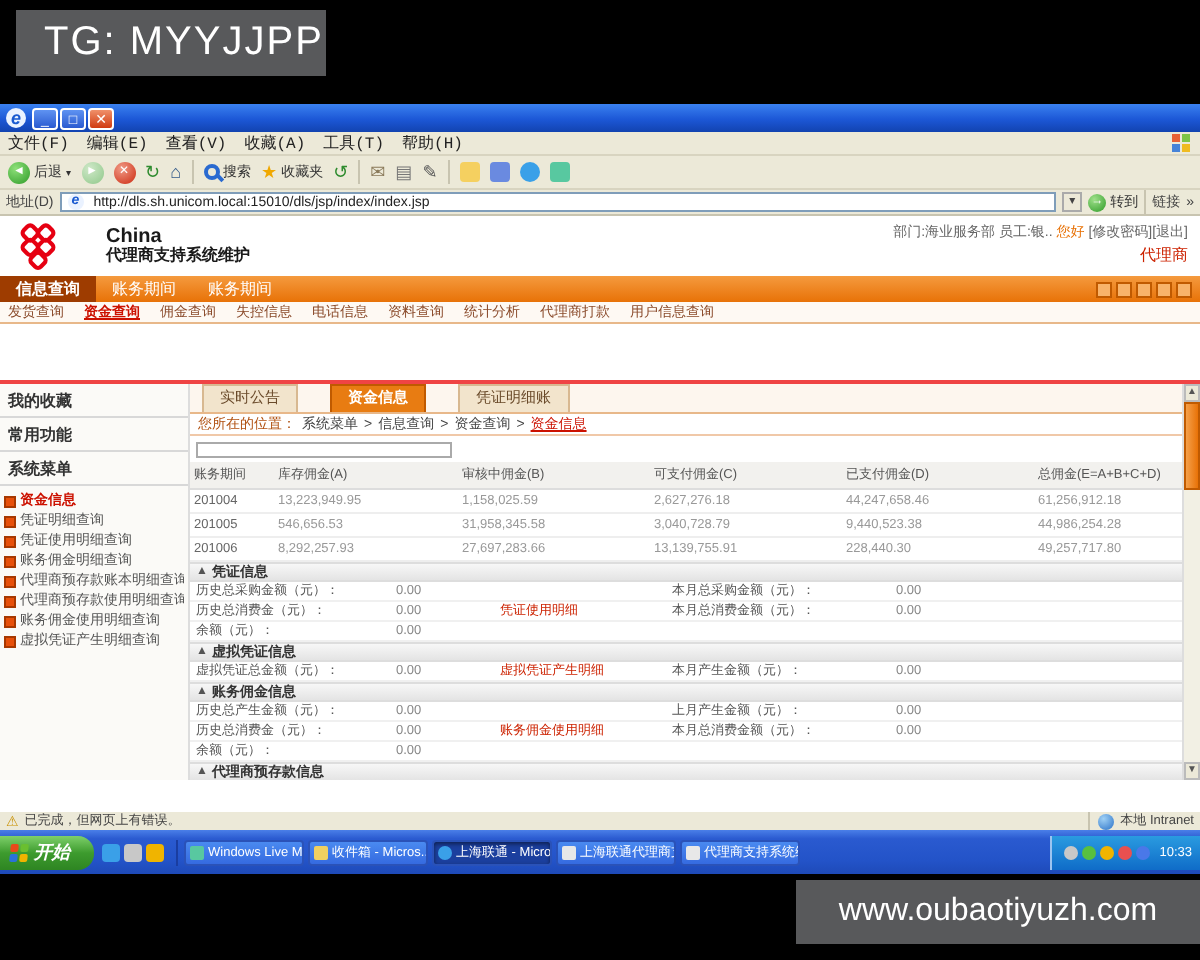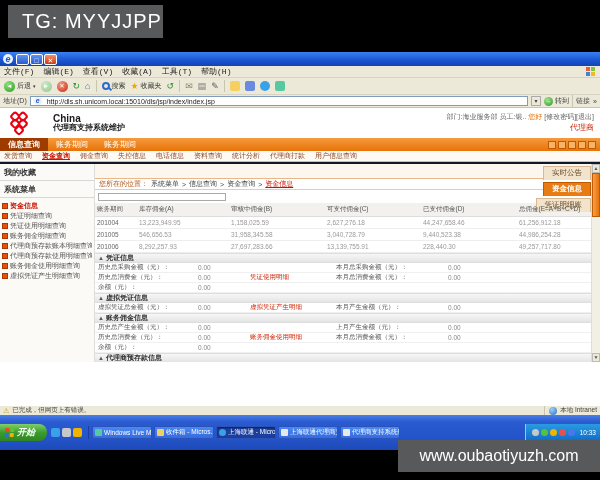--- a/index.html
+++ b/index.html
@@ -68,30 +68,30 @@
              color:#fff; font-size:8px; }
   .mtab { padding:0 8px; display:flex; align-items:center; }
   .mtab.active { background:#9e3c00; font-weight:bold; }
   .navicons { margin-left:auto; display:flex; align-items:center; gap:2px; padding-right:4px; }
   .navicons i { width:8px; height:8px; background:#f8b36a; border:1px solid #c05a00; display:block; }
 
   .subnav { height:11px; background:#fef9f3; border-bottom:1px solid #e8b88a; display:flex; align-items:center;
             font-size:7px; color:#8a4a2a; padding-left:4px; gap:10px; }
   .subnav .snitem.active { color:#cc1100; font-weight:bold; text-decoration:underline; }
 
-  .contentrow { display:flex; height:200px; border-top:2px solid #0f172a; }
+  .contentrow { display:flex; height:200px; border-top:2px solid #ef4444;margin-top:28px; }
   .sidebar { width:95px; background:#fbfaf7; border-right:1px solid #ddd; font-size:7px; }
   .sb-head { font-size:8px; font-weight:bold; color:#333; padding:3px 4px 2px; border-bottom:1px solid #d8d8d8; }
   .sb-menu { padding:3px 2px; }
   .sb-item { display:flex; align-items:center; gap:2px; color:#555; line-height:10px; white-space:nowrap; overflow:hidden; }
   .sb-item .sq { width:6px; height:6px; background:#e8500a; border:1px solid #a83800; flex:none; }
   .sb-item.active { color:#cc1100; font-weight:bold; }
 
   .main { flex:1; position:relative; overflow:hidden; }
-  .ctabs { height:14px; display:flex; align-items:flex-end; gap:2px; padding:2px 0 0 6px; background:#fdf6ee;flex-direction:column; }
+  .ctabs { height:14px; display:flex; align-items:flex-end; gap:16px; padding:2px 0 0 6px; background:#fdf6ee; }
   .ctab { font-size:7.5px; padding:1px 8px 2px; background:#f2e4cc; border:1px solid #d8b890; border-bottom:none; color:#6a4a2a; }
   .ctab.active { background:#e87c12; color:#fff; font-weight:bold; border-color:#c05a00; }
   .breadcrumb { height:12px; display:flex; align-items:center; font-size:7px; color:#444;
                 border-top:1px solid #e8b88a; border-bottom:1px solid #f0c8a8; padding-left:4px; gap:3px; }
   .breadcrumb .pfx { color:#b05010; }
   .breadcrumb .last { color:#cc1100; text-decoration:underline; }
   .mini-input { display:block; width:128px; height:8px; border:1px solid #aaa; background:#fff; margin:3px 0 2px 3px; font-size:6px; }
 
   table.funds { border-collapse:collapse; width:100%; font-size:6.5px; table-layout:fixed; }
   table.funds th { font-weight:normal; color:#555; background:#f2f1ee; text-align:left; padding:2px 2px; border-bottom:1px solid #ddd; }
@@ -110,21 +110,21 @@
   .vscroll { width:9px; background:#f2f0e4; border-left:1px solid #ddd; display:flex; flex-direction:column; }
   .varrow { height:9px; background:#ece9d8; border:1px solid #bbb; font-size:5px; line-height:7px; text-align:center; color:#555; }
   .vthumb { height:44px; background:linear-gradient(90deg,#f5a04a,#e87207); border:1px solid #c05a00; }
   .vtrack { flex:1; }
 
   .statusbar { height:10px; background:#ece9d8; border-top:1px solid #fff; display:flex; align-items:center;
                font-size:6.5px; color:#444; padding:0 3px; gap:3px; }
   .st-right { margin-left:auto; display:flex; align-items:center; gap:3px; border-left:1px solid #c8c4b0; padding-left:4px; }
   .globe { width:8px; height:8px; border-radius:50%; background:radial-gradient(circle at 35% 30%,#9fd0f5,#2a72c8); }
 
-  .taskbar { height:35px; background:linear-gradient(180deg,#4a7fe8 0%,#2a5ad0 20%,#2353c8 70%,#1e4ab8 100%);
+  .taskbar { height:22px; background:linear-gradient(180deg,#4a7fe8 0%,#2a5ad0 20%,#2353c8 70%,#1e4ab8 100%);
              display:flex; align-items:center; }
   .startbtn { height:17px; display:flex; align-items:center; gap:3px; padding:0 12px 0 5px; color:#fff;
               font-size:9px; font-weight:bold; font-style:italic;
               background:linear-gradient(180deg,#7ed06a,#3d9b2e 50%,#2e8522); border-radius:0 8px 8px 0; }
   .flag { width:9px; height:9px; display:grid; grid-template-columns:4px 4px; gap:1px; transform:skewX(-6deg); }
   .flag i { width:4px; height:4px; display:block; border-radius:1px; }
   .qlaunch { display:flex; align-items:center; gap:2px; padding:0 4px; }
   .qlaunch i { width:9px; height:9px; border-radius:2px; display:block; }
   .tb-sep { width:1px; height:13px; background:#1a3da0; margin:0 2px; }
   .taskbtn { width:60px; height:13px; margin:0 1px; border-radius:2px; background:linear-gradient(180deg,#4a8af0,#356ae0);
@@ -266,20 +266,21 @@
       <span class="snitem">资料查询</span>
       <span class="snitem">统计分析</span>
       <span class="snitem">代理商打款</span>
       <span class="snitem">用户信息查询</span>
     </div>
 
     <div class="contentrow">
 
       <div class="sidebar">
         <div class="sb-head">我的收藏</div>
+        <div class="sb-head">常用功能</div>
         <div class="sb-head">系统菜单</div>
         <div class="sb-menu">
           <div class="sb-item active">
               <span class="sq"></span>
               <span>资金信息</span>
             </div>
           <div class="sb-item">
               <span class="sq"></span>
               <span>凭证明细查询</span>
             </div>

